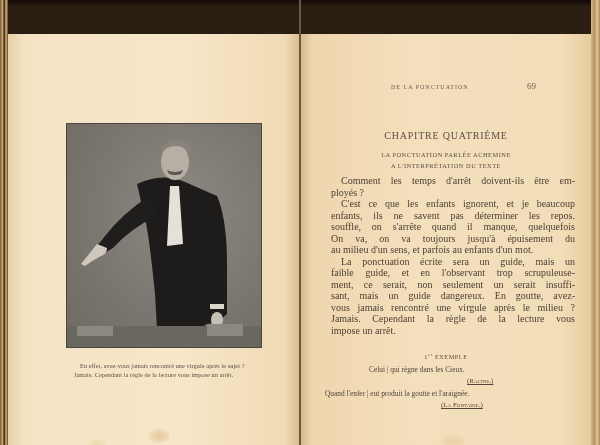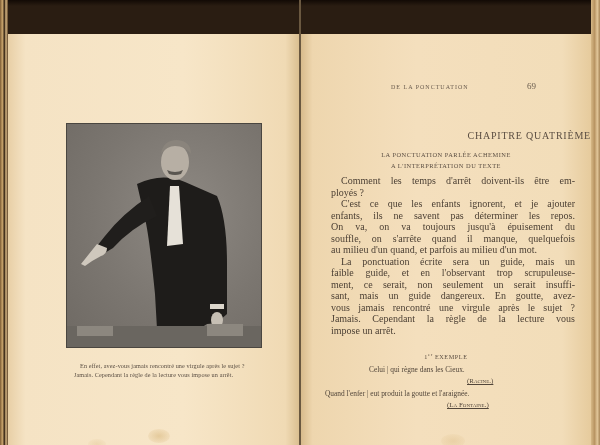--- a/index.html
+++ b/index.html
@@ -60,21 +60,21 @@
     
     .running-head {
       position: absolute; left: 90px; top: 50px;
       font-size: 6px; letter-spacing: 1px; color: #6a5c4e;
     }
     .page-number {
       position: absolute; left: 226px; top: 47px;
       font-size: 9px; color: #6a5c4e;
     }
     .chapter-title {
-      position: absolute; left: 0; width: 290px; top: 96px; text-align: right;
+      position: absolute; left: 0; width: 290px; top: 96px; text-align: center;
       font-size: 10px; letter-spacing: 0.8px; color: #5b4e42;
     }
     .subtitle {
       position: absolute; left: 0; width: 290px; text-align: center;
       font-size: 6.4px; letter-spacing: 0.5px; color: #5b4e42;
     }
     .subtitle.s1 { top: 117px; }
     .subtitle.s2 { top: 128px; }
     .body-text {
       position: absolute; left: 30px; top: 141px; width: 244px;
@@ -88,21 +88,21 @@
       position: absolute; left: 0; width: 290px; top: 318px; text-align: center;
       font-size: 6.2px; letter-spacing: 0.6px; color: #5b4e42;
     }
     .example-head sup { font-size: 4.5px; }
     .verse {
       position: absolute; font-size: 7.4px; color: #52463a; white-space: nowrap;
     }
     .verse.v1 { left: 56px; top: 331px; padding-left: 12px; }
     .attrib.a1 { left: 166px; top: 343px; }
     .verse.v2 { left: 24px; top: 355px; }
-    .attrib.a2 { left: 146px; top: 367px; }
+    .attrib.a2 { left: 140px; top: 367px; }
     .attrib { position: absolute; font-size: 7px; color: #52463a; white-space: nowrap; font-variant: small-caps; text-decoration: underline; }
     .stain {
       position: absolute; border-radius: 50%;
       background: radial-gradient(ellipse, rgba(214,180,120,0.55), rgba(214,180,120,0));
     }
   </style>
 </head>
 <body>
 
 <div class="book">
@@ -148,30 +148,30 @@
     <div class="running-head">DE LA PONCTUATION</div>
     <div class="page-number">69</div>
 
     <div class="chapter-title">CHAPITRE QUATRIÈME</div>
     <div class="subtitle s1">LA PONCTUATION PARLÉE ACHEMINE</div>
     <div class="subtitle s2">A L'INTERPRÉTATION DU TEXTE</div>
 
     <div class="body-text">
       <span class="ln first">Comment les temps d'arrêt doivent-ils être em-</span>
       <span class="ln last">ployés ?</span>
-      <span class="ln first">C'est ce que les enfants ignorent, et je ajouter</span>
+      <span class="ln first">C'est ce que les enfants ignorent, et je beaucoup</span>
       <span class="ln">enfants, ils ne savent pas déterminer les repos.</span>
+      <span class="ln">souffle, on s'arrête quand il manque, quelquefois</span>
       <span class="ln">On va, on va toujours jusqu'à épuisement du</span>
-      <span class="ln">souffle, on s'arrête quand il manque, quelquefois</span>
-      <span class="ln last">au milieu d'un quand, et parfois au milieu d'un mot.</span>
+      <span class="ln last">au milieu d'un sens, et parfois au enfants d'un mot.</span>
       <span class="ln first">La ponctuation écrite sera un guide, mais un</span>
       <span class="ln">faible guide, et en l'observant trop scrupuleuse-</span>
       <span class="ln">ment, ce serait, non seulement un serait insuffi-</span>
       <span class="ln">sant, mais un guide dangereux. En goutte, avez-</span>
-      <span class="ln">vous jamais rencontré une virgule après le sujet ?</span>
+      <span class="ln">vous jamais rencontré une virgule après le milieu ?</span>
       <span class="ln">Jamais. Cependant la règle de la lecture vous</span>
       <span class="ln last">impose un arrêt.</span>
     </div>
 
     <div class="example-head">
       <span>1</span><sup>er</sup><span> EXEMPLE</span>
     </div>
     <div class="verse v1">Celui | qui règne dans les Cieux.</div>
     <div class="attrib a1">(Racine.)</div>
     <div class="verse v2">Quand l'enfer | eut produit la goutte et l'araignée.</div>

